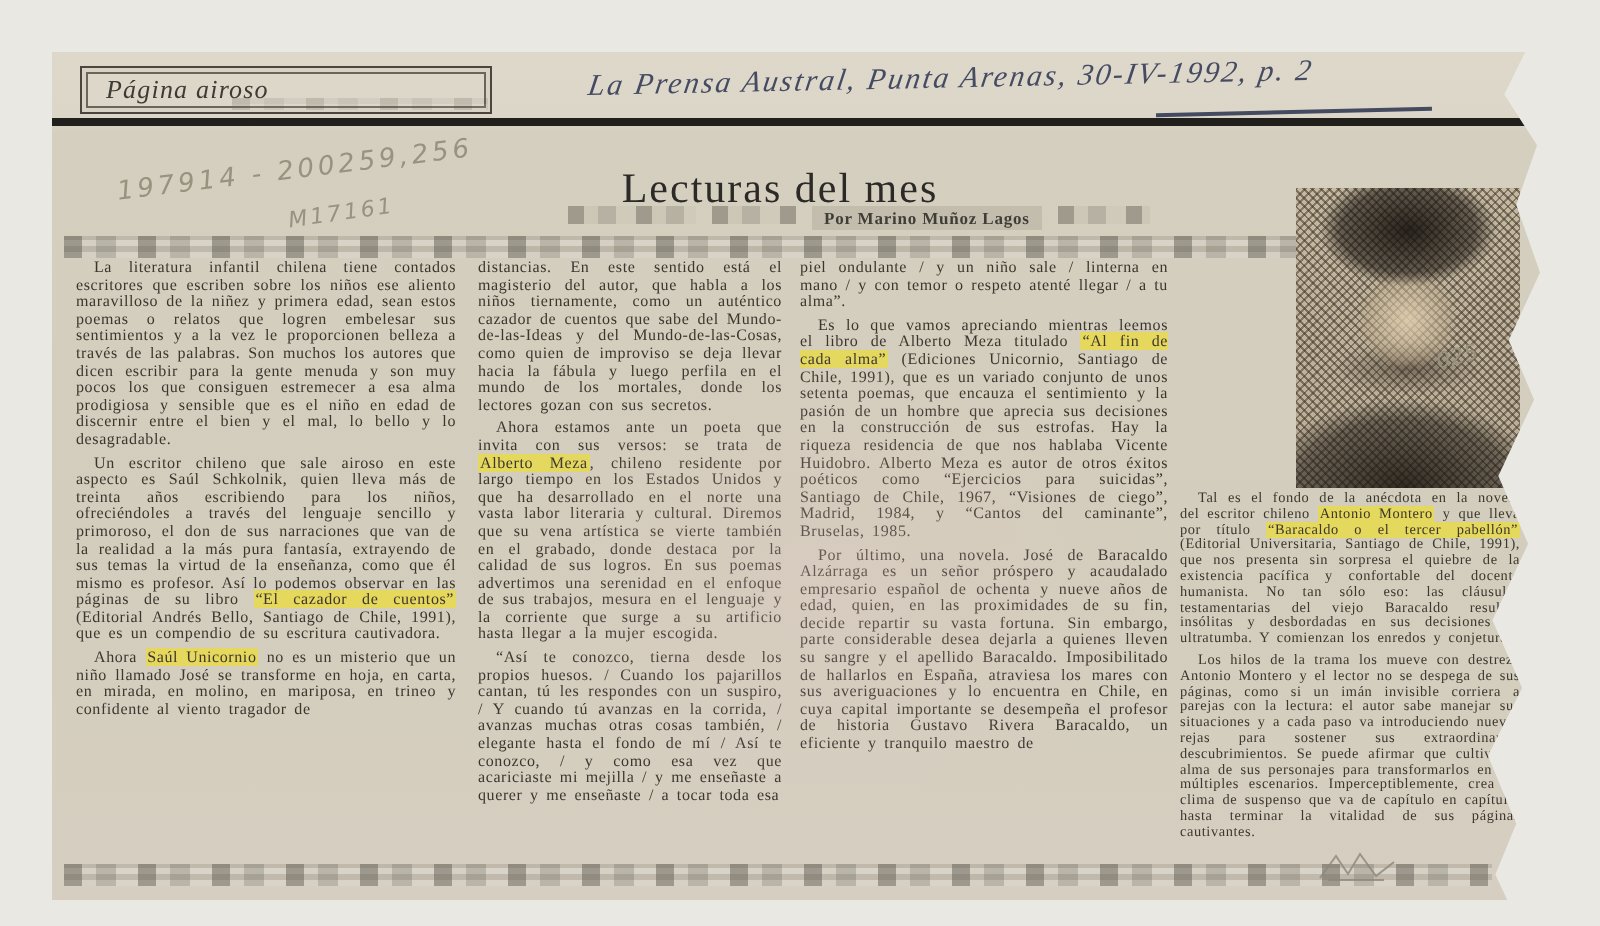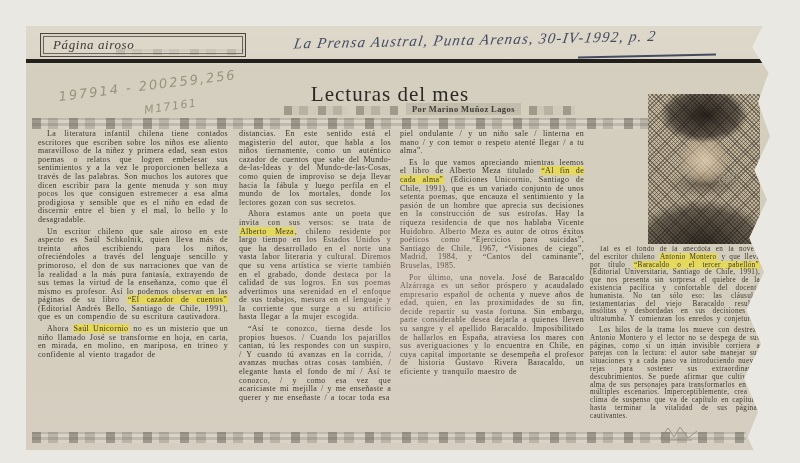--- a/index.html
+++ b/index.html
@@ -21,21 +21,21 @@
     border:1px solid #4a463f;
     box-shadow:inset 0 0 0 2px #d8d2c4,inset 0 0 0 3px #6a645a;
     display:flex;align-items:center;padding-left:12px;box-sizing:border-box;
     font-style:italic;font-size:13px;color:#3e3a34;letter-spacing:.6px;
   }
   .rule{position:absolute;left:0;top:33px;width:99%;height:4px;background:#22201d;}
   .headline{
     position:absolute;left:214px;top:44px;width:300px;text-align:center;
     font-size:21px;color:#2c2a27;letter-spacing:1px;margin-top:12px;
   }
-  .byline-row{position:absolute;left:258px;top:77px;width:420px;height:12px;display:flex;align-items:flex-end;gap:8px;}
+  .byline-row{position:absolute;left:258px;top:77px;width:420px;height:12px;display:flex;align-items:flex-start;gap:8px;}
   .seg{height:9px;flex:none;
     background-image:repeating-linear-gradient(90deg,rgba(95,90,80,.45) 0 8px,rgba(95,90,80,.07) 8px 15px,rgba(95,90,80,.25) 15px 24px,rgba(95,90,80,.04) 24px 34px);}
   .s1{width:64px}.s2{width:42px}.s3{width:46px}
   .byline-text{font-weight:bold;font-size:8.5px;color:#403d37;background:rgba(160,155,140,.35);
     padding:1px 6px;letter-spacing:.4px;white-space:nowrap;}
   .band{position:absolute;height:11px;
     background-image:
       repeating-linear-gradient(90deg,rgba(95,90,80,.5) 0 9px,rgba(95,90,80,.06) 9px 16px,rgba(95,90,80,.28) 16px 26px,rgba(95,90,80,.03) 26px 37px),
       repeating-linear-gradient(0deg,rgba(255,255,255,.18) 0 3px,rgba(60,55,50,.12) 3px 6px);}
   .band-a{left:6px;top:92px;width:96%;}

